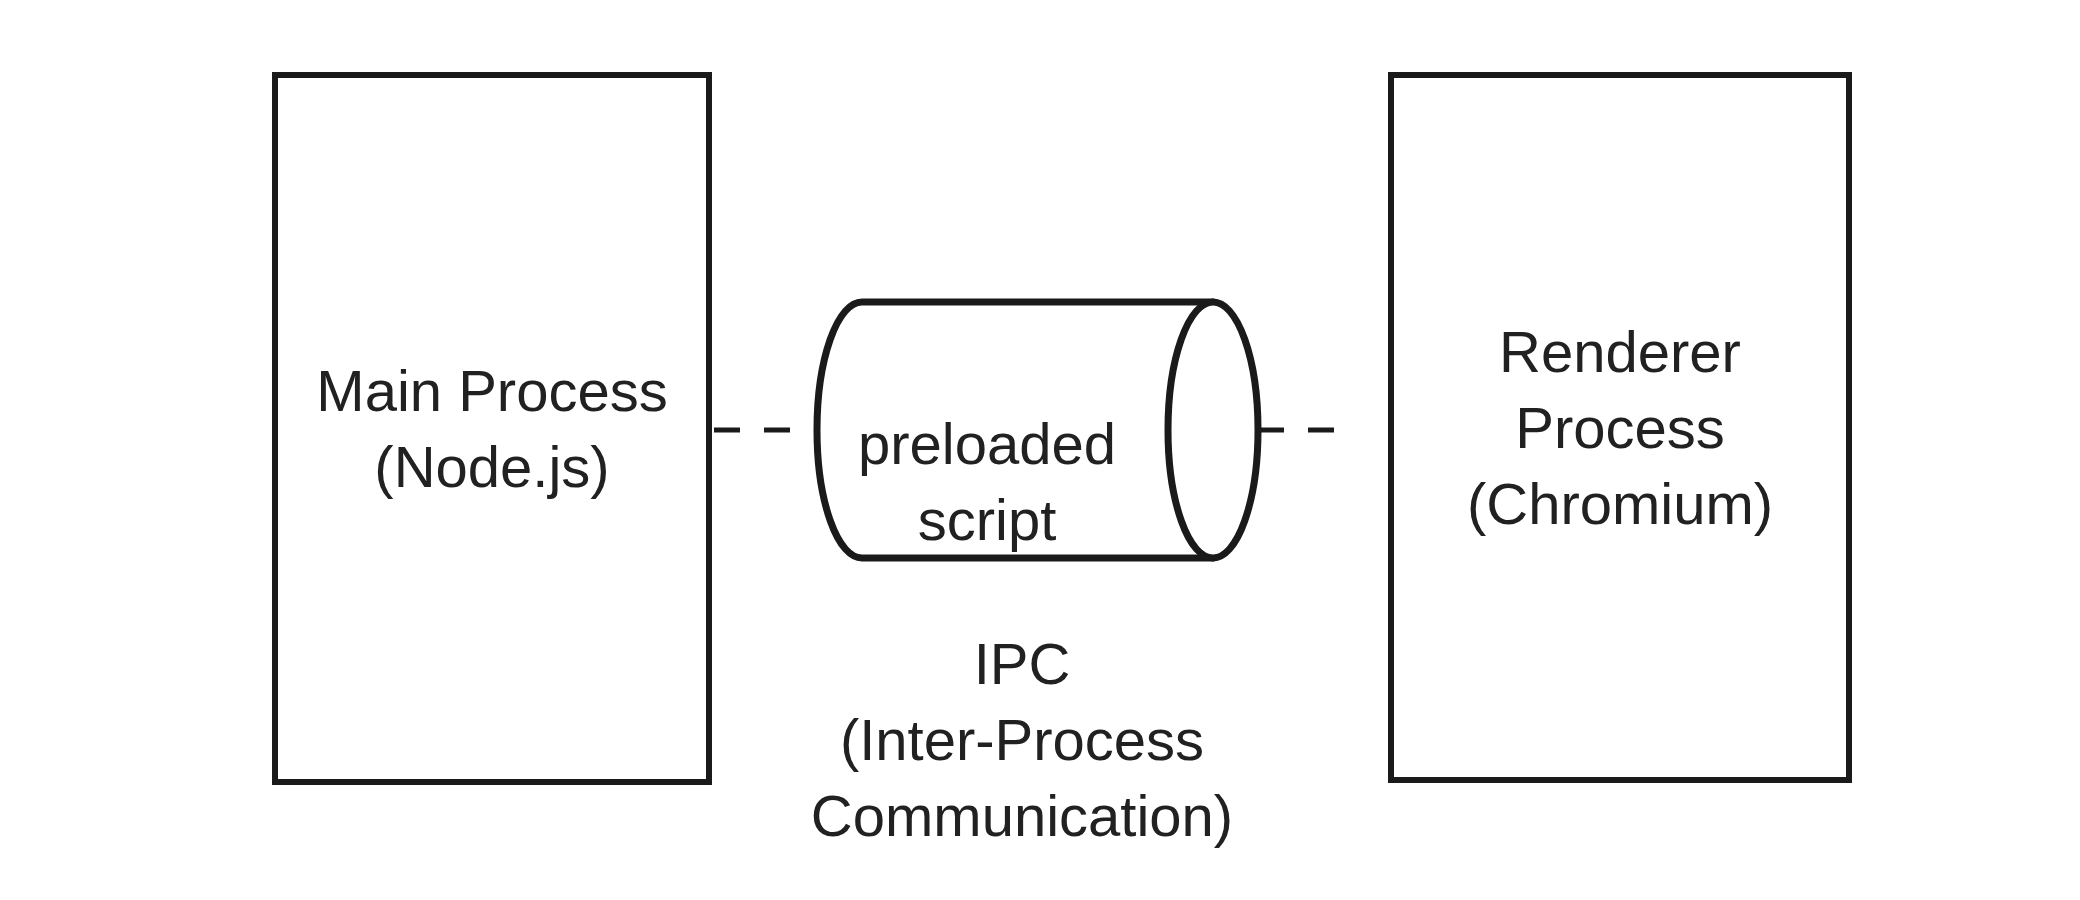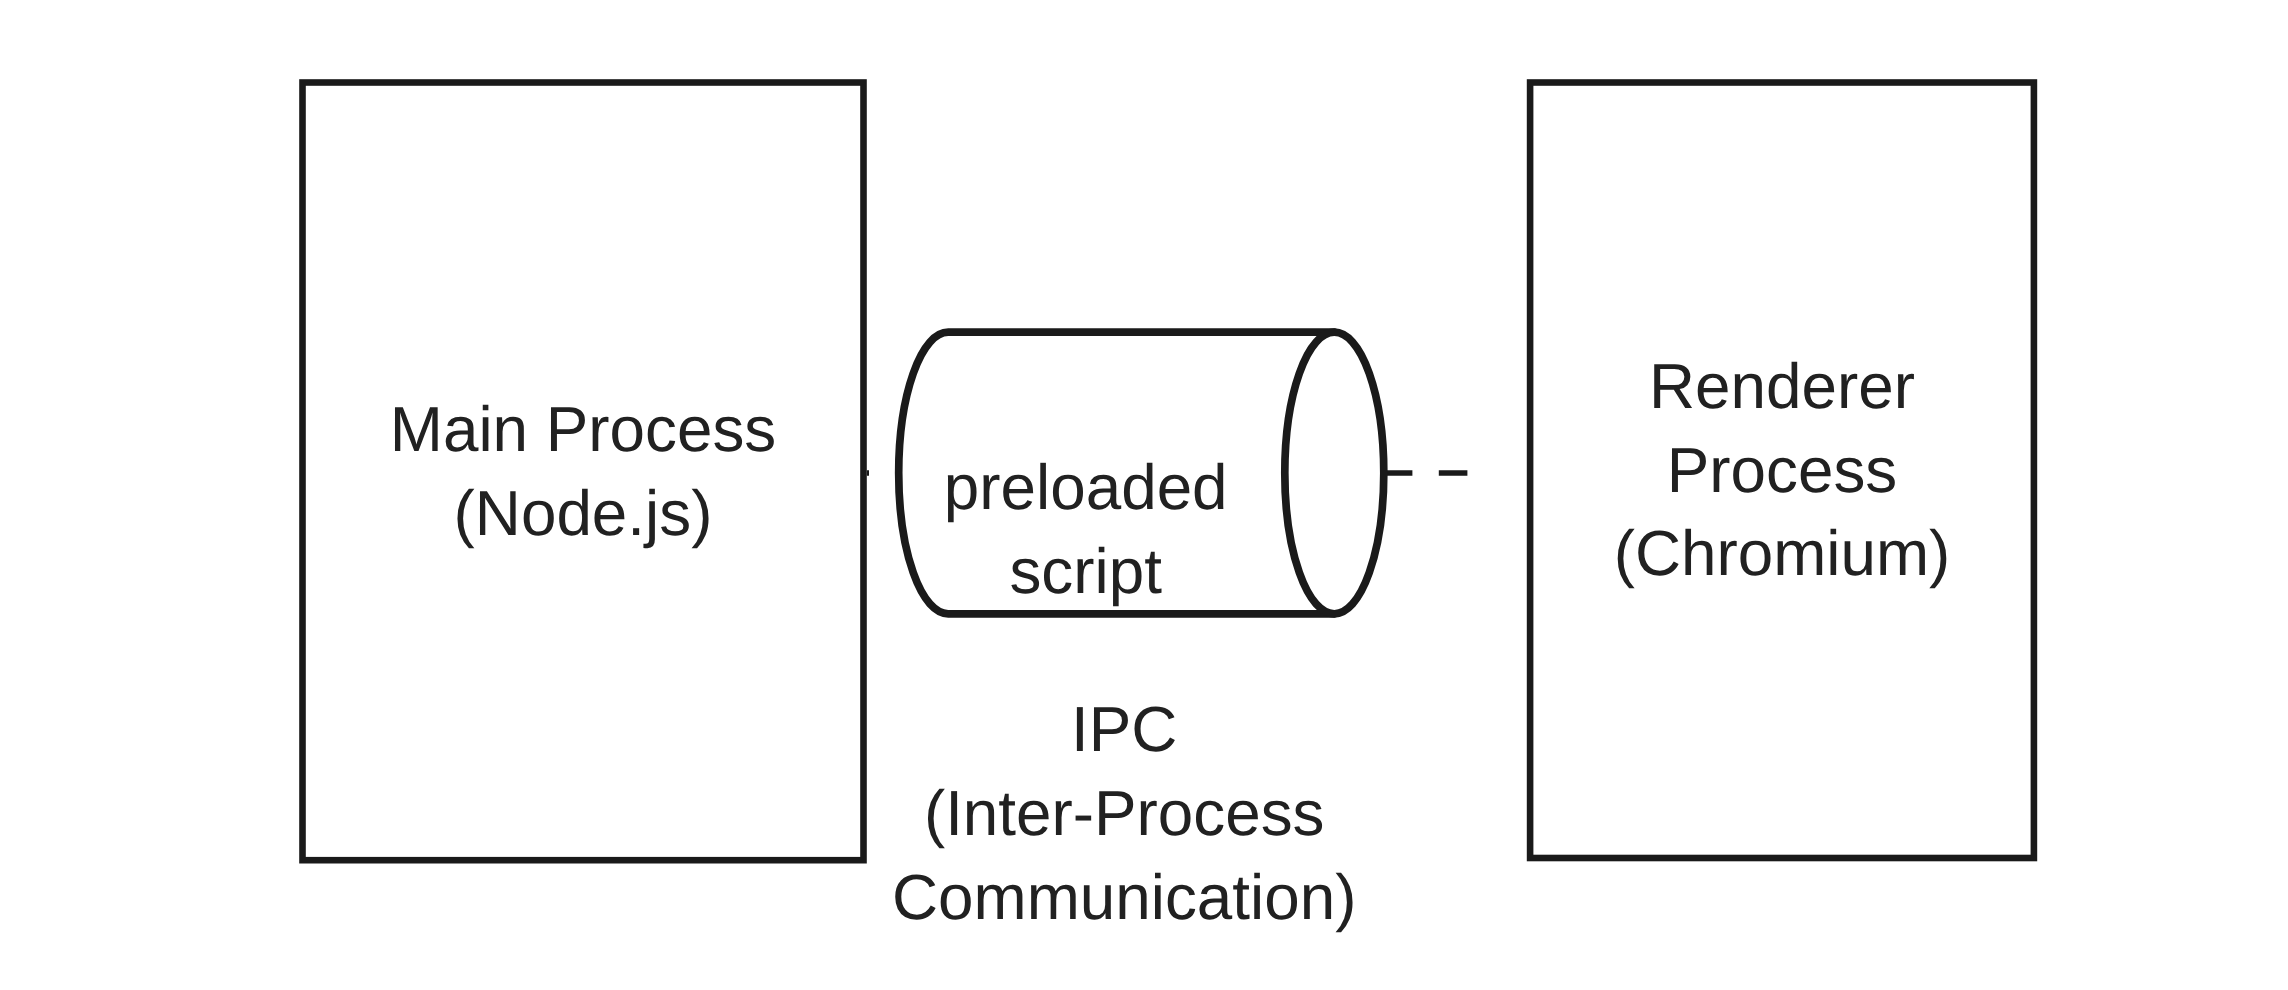--- a/index.html
+++ b/index.html
@@ -28,21 +28,21 @@
     box-sizing: border-box;
     border: 6px solid #1a1a1a;
     background: #ffffff;
     display: flex;
     align-items: center;
     justify-content: center;
   }
   .proc-box.left {
     left: 272px;
     top: 72px;
-    width: 516px;
+    width: 440px;
     height: 713px;
   }
   .proc-box.right {
     left: 1388px;
     top: 72px;
     width: 464px;
     height: 711px;
   }
   .diagram-label {
     font-size: 58px;

